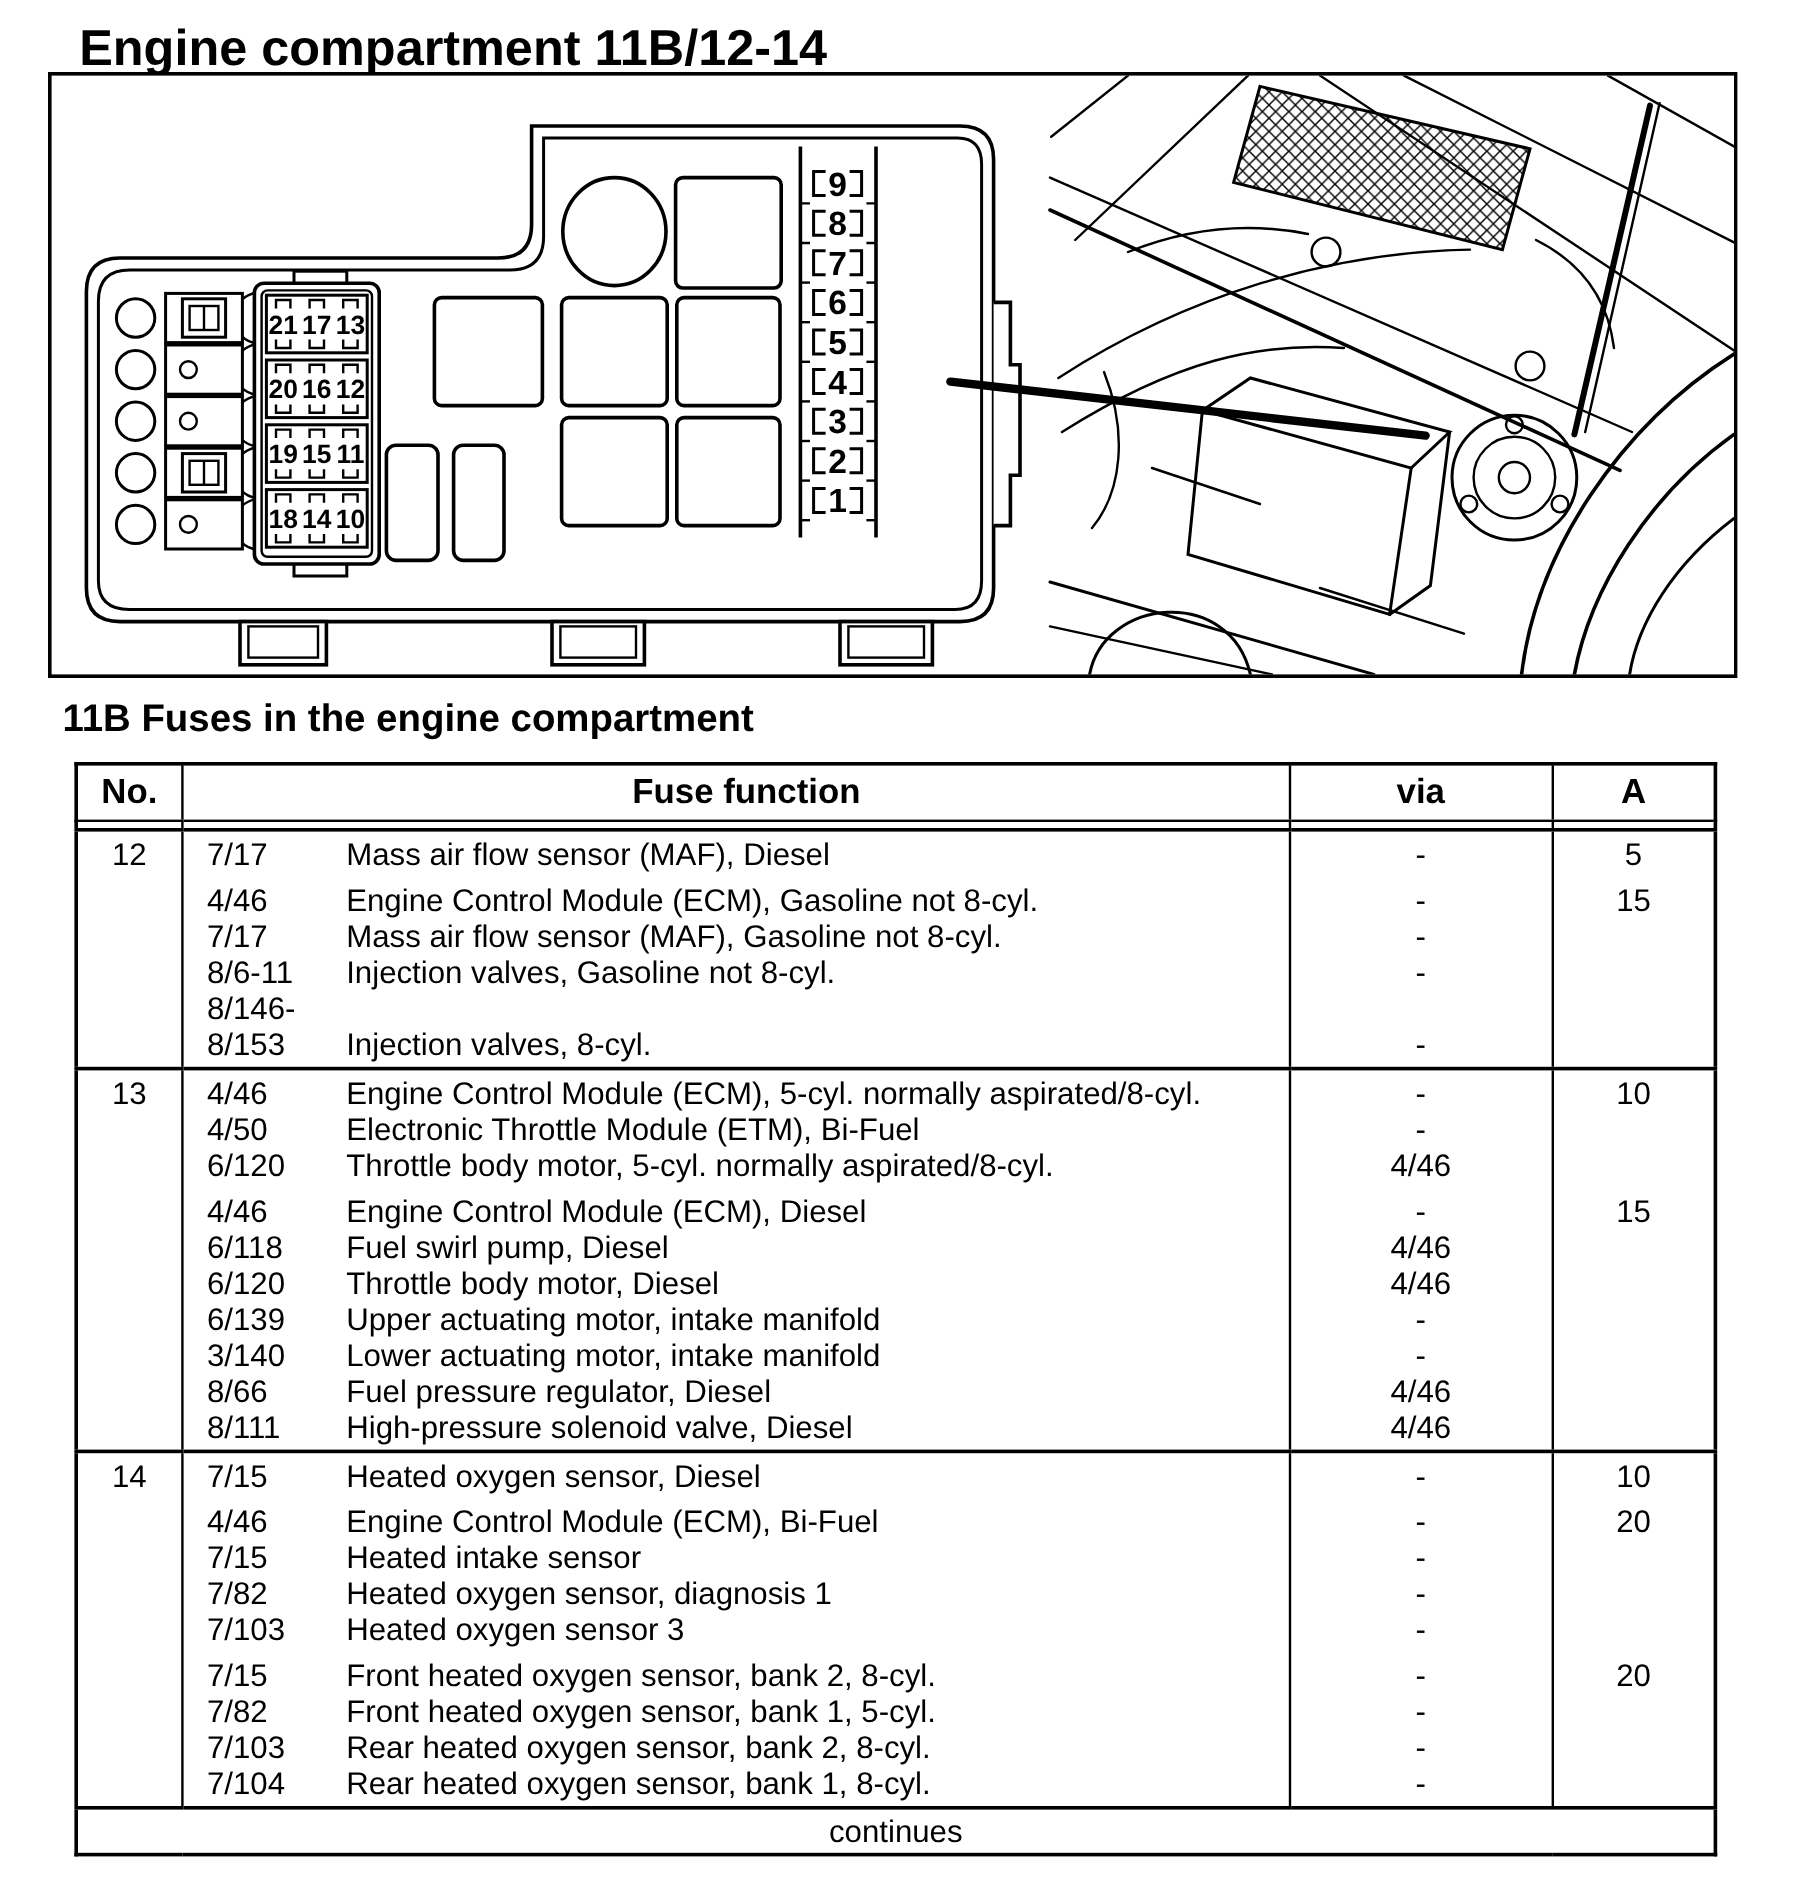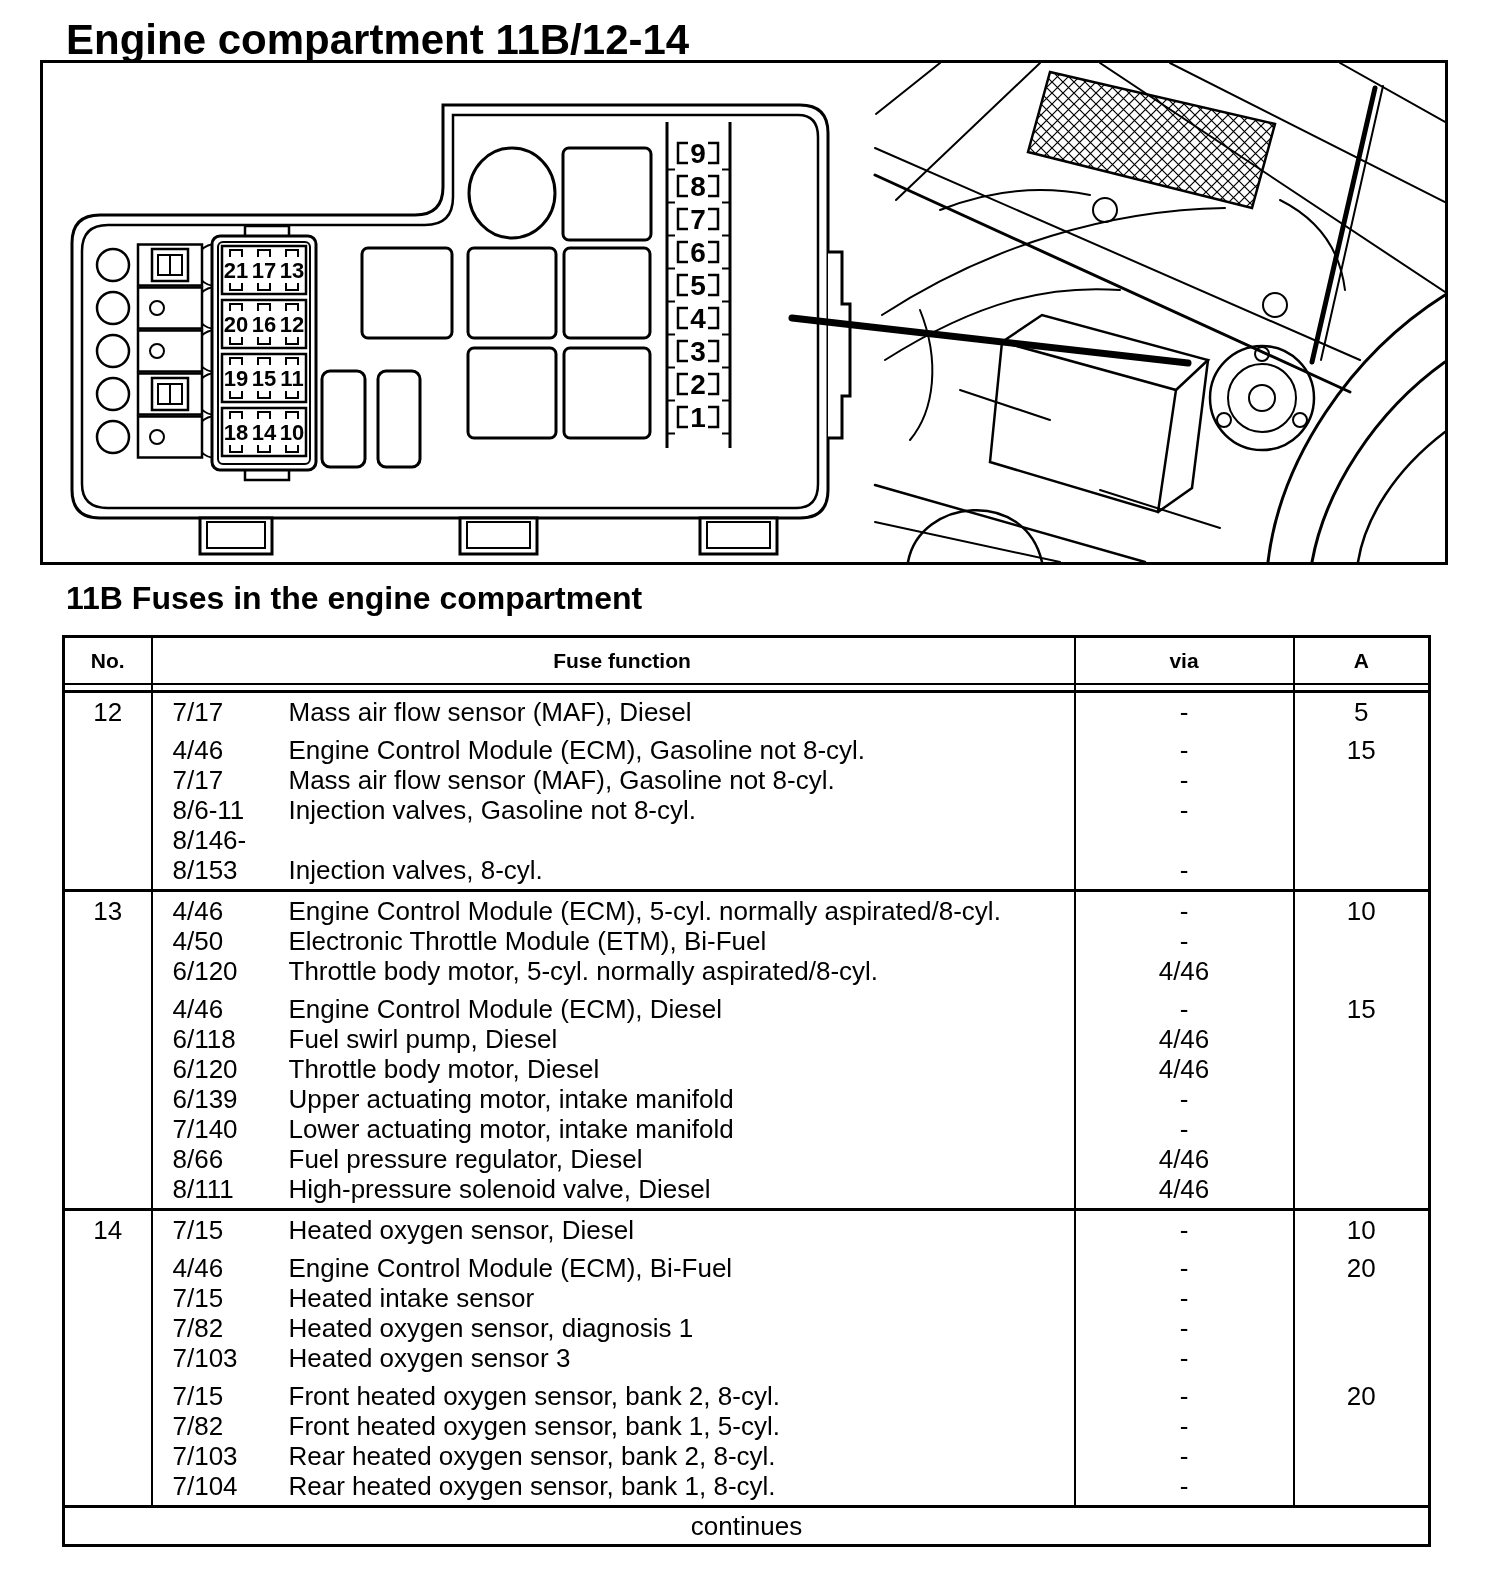--- a/index.html
+++ b/index.html
@@ -6,31 +6,31 @@
   body{
     width:1504px;height:1572px;position:relative;overflow:hidden;
     font-family:"Liberation Sans", sans-serif;color:#000;
   }
   .page-title{
     position:absolute;left:66px;top:16px;margin:0;
     font-size:42px;font-weight:700;letter-spacing:0px;white-space:nowrap;
   }
   .figure-wrap{position:absolute;left:40px;top:60px;width:1408px;height:505px;}
   .section-heading{
-    position:absolute;left:66px;top:580px;margin:0;
+    position:absolute;left:52px;top:580px;margin:0;
     font-size:32px;font-weight:700;white-space:nowrap;
   }
   .table-wrap{position:absolute;left:62px;top:635px;width:1366px;}
   table.fuse{
     border-collapse:collapse;table-layout:fixed;width:1366px;
     font-size:26px;color:#000;
   }
   table.fuse{border:3px solid #000;}
   col.c-no{width:88px;} col.c-fn{width:923px;} col.c-via{width:219px;} col.c-amp{width:136px;}
-  th{font-size:21px;font-weight:700;height:45px;padding:0;border-bottom:2px solid #000;vertical-align:middle;}
+  th{font-size:29px;font-weight:700;height:45px;padding:0;border-bottom:2px solid #000;vertical-align:middle;}
   th.col-no{text-align:center;}
   th.col-fn{text-align:center;padding-left:18px;}
   th.col-via,th.col-amp{text-align:center;margin-top:44px;}
   .col-fn,.col-via,.col-amp{border-left:2px solid #000;}
   tr.rulerow td{height:5px;padding:0;border-bottom:3px solid #000;}
   tbody td{vertical-align:top;padding:4px 0 4px 0;border-bottom:3px solid #000;}
   td.col-no{text-align:center;}
   td.col-fn{padding-left:20px;}
   td.col-via,td.col-amp{text-align:center;}
   .grp + .grp{margin-top:8px;}
@@ -337,21 +337,21 @@
             <div class="grp" style="height: 90px;">
               <div class="line"><span class="code">4/46</span><span class="desc">Engine Control Module (ECM), 5-cyl. normally aspirated/8-cyl.</span></div>
               <div class="line"><span class="code">4/50</span><span class="desc">Electronic Throttle Module (ETM), Bi-Fuel</span></div>
               <div class="line"><span class="code">6/120</span><span class="desc">Throttle body motor, 5-cyl. normally aspirated/8-cyl.</span></div>
             </div>
             <div class="grp" style="height: 210px;">
               <div class="line"><span class="code">4/46</span><span class="desc">Engine Control Module (ECM), Diesel</span></div>
               <div class="line"><span class="code">6/118</span><span class="desc">Fuel swirl pump, Diesel</span></div>
               <div class="line"><span class="code">6/120</span><span class="desc">Throttle body motor, Diesel</span></div>
               <div class="line"><span class="code">6/139</span><span class="desc">Upper actuating motor, intake manifold</span></div>
-              <div class="line"><span class="code">7/140</span><span class="desc">Lower actuating motor, intake manifold</span></div>
+              <div class="line"><span class="code">3/140</span><span class="desc">Lower actuating motor, intake manifold</span></div>
               <div class="line"><span class="code">8/66</span><span class="desc">Fuel pressure regulator, Diesel</span></div>
               <div class="line"><span class="code">8/111</span><span class="desc">High-pressure solenoid valve, Diesel</span></div>
             </div>
           </td>
           <td class="col-via">
             <div class="grp" style="height: 90px;">
               <div class="line">-</div>
               <div class="line">-</div>
               <div class="line">4/46</div>
             </div>

